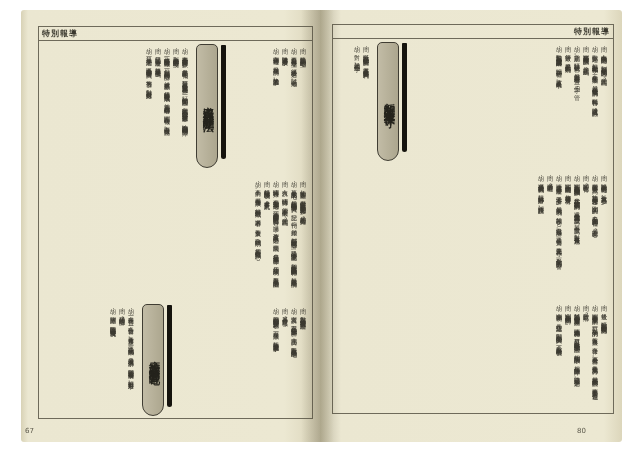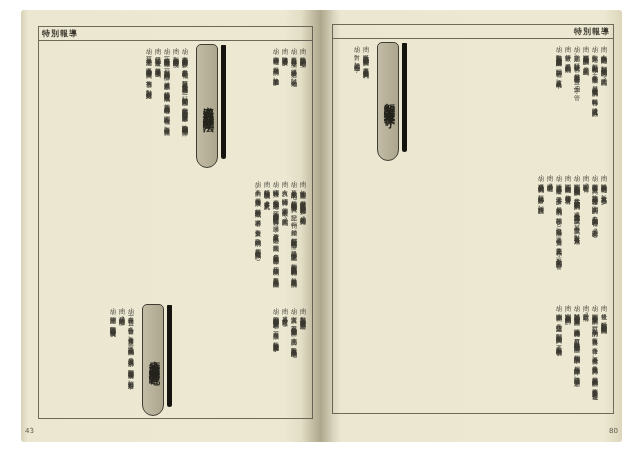--- a/index.html
+++ b/index.html
@@ -42,21 +42,21 @@
         border-radius:1px 1px 3px 3px;}
   .pill{position:absolute;left:0;top:0;bottom:0;width:20px;
         background:linear-gradient(90deg,#c2bca6,#aca68e);
         border:1px solid #403d33;border-radius:5px 5px 11px 11px;
         writing-mode:vertical-rl;text-orientation:upright;
         font-size:11px;font-weight:bold;color:#24231c;
         display:flex;align-items:center;justify-content:center;
         letter-spacing:2px;}
   
   .pagenum{position:absolute;bottom:7px;font-size:7px;color:#5c594b;}
-  .pn-l{left:4px;} .pn-r{right:4px;}
+  .pn-l{left:4px;} .pn-r{right:36px;}
   
   .watermark{position:absolute;left:180px;top:186px;width:426px;height:72px;
     display:flex;align-items:flex-start;gap:8px;pointer-events:none;
     mix-blend-mode:multiply;opacity:.85;}
   .wm-logo{flex:0 0 56px;height:62px;margin-top:2px;}
   .wm-text{display:flex;flex-direction:column;}
   .wm-cn{font-size:33px;font-weight:bold;color:rgba(72,69,58,.88);
          letter-spacing:4px;line-height:36px;white-space:nowrap;}
   .wm-en{font-size:15px;color:rgba(116,112,100,.85);letter-spacing:3.4px;
          line-height:17px;white-space:nowrap;margin-top:2px;}
@@ -101,21 +101,21 @@
           <div class="banner">
             <i class="bbar"></i>
             <span class="pill">應該有別的聲音吧</span>
           </div>
           <div class="vtext grow">胡:多一種聲音,多一分監督,社會才會進步。輿論一元化的結果,是非就沒有人講了,這對國家的長遠發展,絕對不是好事。
 問:具體的辦法呢?
 胡:開放頻道,讓民間也能辦廣播電視。</div>
         </div>
       </div>
     </div>
-    <div class="pagenum pn-l">43</div>
+    <div class="pagenum pn-l">67</div>
   </div>
 
   <div class="page page-right">
     <div class="frame frame-r">
       <div class="hdr hdr-r">特別報導</div>
       <div class="bands">
         <div class="band b-r1">
           <div class="vtext w196">問:有人說中國的問題,歸根到底是文化的問題,您同意嗎?
 胡:歡迎批評,但是不能亂扣帽子。三十年來的報業,就是在這種空氣裡長大的,動輒得咎,誰還敢講真話?
 問:新聞局最近的幾次談話,您注意到了嗎?

